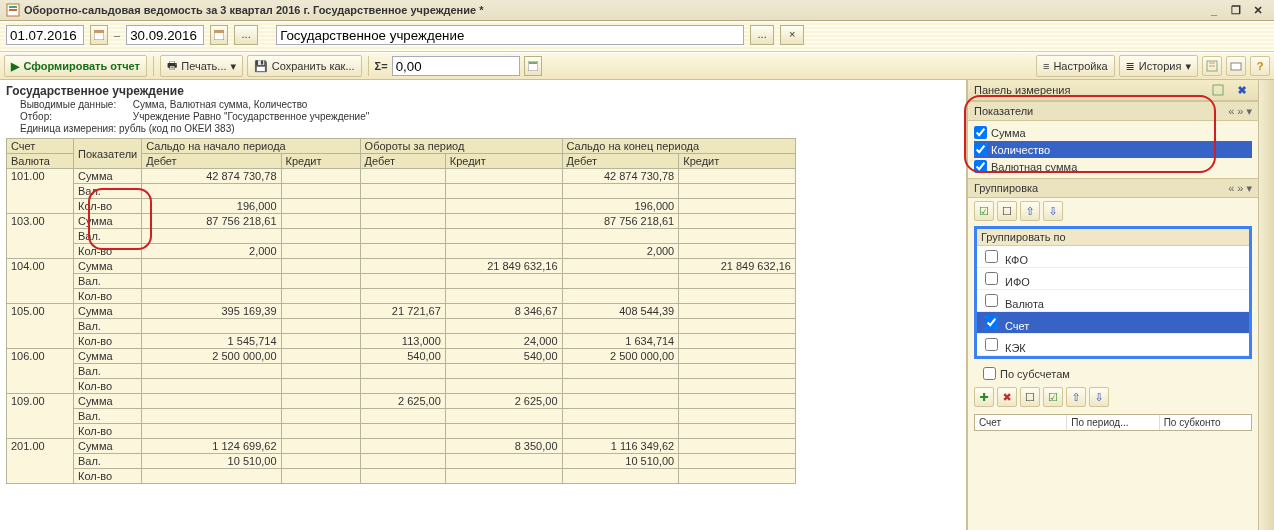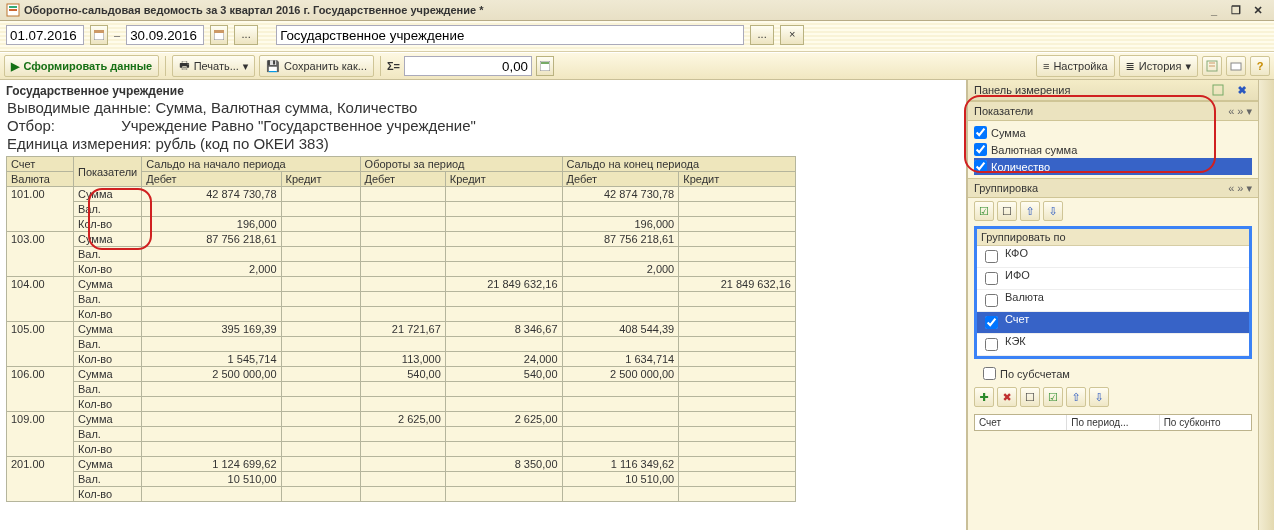--- a/index.html
+++ b/index.html
@@ -14,29 +14,29 @@
 .date-box{width:70px}
 .dash{color:#666}
 .calbtn{width:16px;height:18px;border:1px solid #b9b280;background:linear-gradient(to bottom,#fffef3,#ede4c1);cursor:pointer;display:inline-flex;align-items:center;justify-content:center;font-size:10px}
 .inst-box{width:460px}
 .sel-btn{width:22px;height:18px;border:1px solid #b9b280;background:linear-gradient(to bottom,#fffef3,#ede4c1);cursor:pointer;text-align:center;line-height:16px}
 .toolbar{background:linear-gradient(to bottom,#fdf8e2,#f1e7c1);border-top:1px solid #fff;border-bottom:1px solid #c9bf98;height:26px;display:flex;align-items:center;padding:0 4px;gap:4px}
 .tbtn{border:1px solid #cfc596;background:linear-gradient(to bottom,#fffdf2,#efe7c6);height:20px;padding:0 6px;display:inline-flex;align-items:center;gap:4px;cursor:pointer;border-radius:2px}
 .tbtn.green{color:#157015;font-weight:bold}
 .tbtn .tri{color:#157015}
 .sep{width:1px;height:20px;background:#cfc596;margin:0 2px}
-.sum-box{width:120px;text-align:right}
+.sum-box{width:120px;}
 .right-toolbar{margin-left:auto;display:flex;align-items:center;gap:4px}
 .ico{width:18px;height:18px;display:inline-flex;align-items:center;justify-content:center;border:1px solid transparent;border-radius:2px;cursor:pointer}
 .ico.b{border-color:#cfc596;background:linear-gradient(to bottom,#fffdf2,#efe7c6)}
 .workarea{display:flex;height:484px}
 .report{flex:1;overflow:auto;padding:4px 6px}
 .rep-org{font-weight:bold;font-size:12px}
 .rep-title{font-weight:bold;font-size:15px;margin:2px 0 6px 0}
-.meta{font-size:15px;margin:1px 1px}
+.meta{font-size:10px;margin:1px 14px}
 .meta .k{display:inline-block;min-width:110px}
 .rep-table{border-collapse:collapse;width:790px;margin-top:4px}
 .rep-table th,.rep-table td{border:1px solid #b5b59c;font-size:11px;padding:1px 4px;background:#fbf6dc}
 .rep-table .hdr th{background:#eee6bc;font-weight:normal;text-align:left}
 .rep-table .hdr2 th{background:#eee6bc;font-weight:normal;text-align:left}
 .acct-col{width:58px;text-align:left;vertical-align:top}
 .ind-col{width:50px}
 .num{text-align:right}
 .circ{position:relative}
 .red-oval{position:absolute;border:2px solid #d02020;border-radius:14px;pointer-events:none}
@@ -45,21 +45,21 @@
 .panel-hdr .pico{margin-left:auto;display:flex;gap:4px}
 .section-hdr{background:#ebe3bf;height:18px;display:flex;align-items:center;padding:0 6px;border-top:1px solid #cfc596;border-bottom:1px solid #cfc596;position:relative}
 .section-hdr .chev{margin-left:auto;color:#666}
 .section-body{padding:3px 6px}
 .chk{display:flex;align-items:center;gap:4px;height:17px}
 .chk input{margin:0}
 .chk.sel{background:#3763c7;color:#fff}
 .panel .tb{display:flex;gap:3px;padding:3px 6px}
 .group-list{border:3px solid #3b82f6;background:#fff;margin:2px 6px 4px 6px}
 .group-list .gh{background:#efe7c5;padding:2px 4px;border-bottom:1px solid #d6cda5}
-.group-list .gi{display:flex;align-items:flex-start;gap:4px;padding:1px 4px;border-bottom:1px solid #eee}
+.group-list .gi{display:flex;align-items:flex-end;gap:4px;padding:1px 4px;border-bottom:1px solid #eee}
 .group-list .gi.sel{background:#3763c7;color:#fff}
 .subacc{padding:2px 15px}
 .small-tab{display:flex;border:1px solid #bcb38c;margin:4px 6px;background:#fff}
 .small-tab div{flex:1;padding:2px 4px;border-right:1px solid #ddd;font-size:10px}
 .small-tab div:last-child{border-right:none}
 .scroll{width:15px;background:linear-gradient(to right,#f2ecd1,#e3d9b1);border-left:1px solid #c9bf98}
 .red-oval2{position:absolute;border:2px solid #d02020;border-radius:16px;pointer-events:none;left:-4px;right:42px;top:-6px;height:74px}
 .sec-wrap{position:relative}
 svg{display:block}
 </style>
@@ -103,21 +103,21 @@
     <div style="width:6px"></div>
     <input class="input inst-box" value="Государственное учреждение" style="">
     <span class="sel-btn">...</span>
     <span class="sel-btn">×</span>
   </div>
 </div>
 
 <div class="toolbar">
   <div class="tbtn green">
       <span class="tri">▶</span>
-      <span>Сформировать данные</span>
+      <span>Сформировать отчет</span>
     </div>
   <div class="sep"></div>
   <div class="tbtn">
       <span>🖶</span>
       <span>Печать...</span>
       <span>▾</span>
     </div>
   <div class="tbtn">
       <span>💾</span>
       <span>Сохранить как...</span>
@@ -400,27 +400,27 @@
     <div class="sec-wrap">
       <div class="section-hdr">
         <span>Показатели</span>
         <span class="chev">«&nbsp;»&nbsp;▾</span>
       </div>
       <div class="section-body" id="ind-body">
           <div class="chk">
             <input type="checkbox" checked="" style="">
             <span>Сумма</span>
           </div>
+          <div class="chk sel">
+            <input type="checkbox" checked="" style="">
+            <span>Количество</span>
+          </div>
           <div class="chk">
             <input type="checkbox" checked="" style="">
             <span>Валютная сумма</span>
-          </div>
-          <div class="chk sel">
-            <input type="checkbox" checked="" style="">
-            <span>Количество</span>
           </div>
         </div>
       <div class="red-oval2"></div>
     </div>
 
     <div class="section-hdr">
       <span>Группировка</span>
       <span class="chev">«&nbsp;»&nbsp;▾</span>
     </div>
     <div class="tb">

